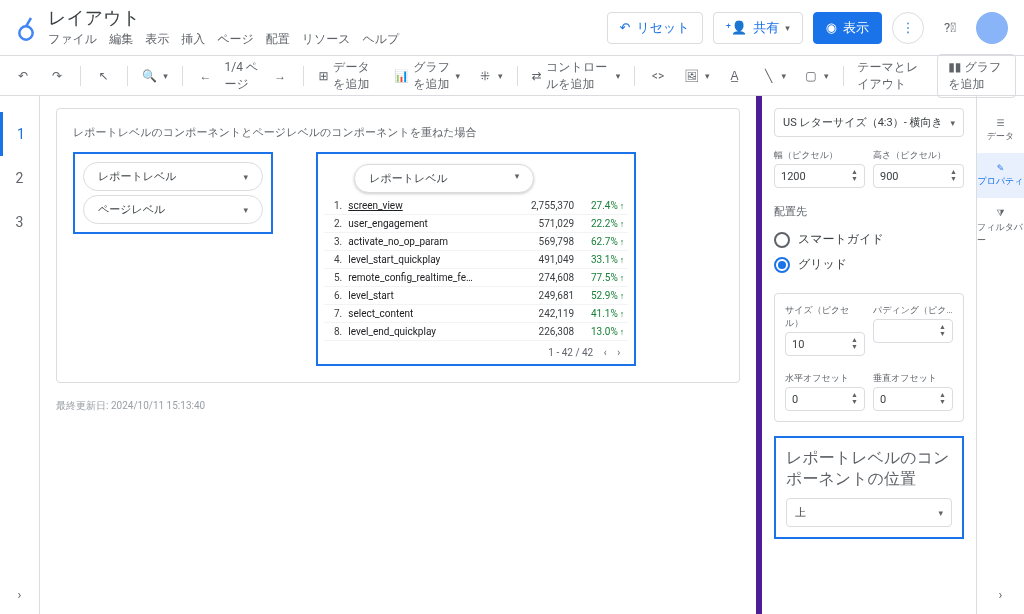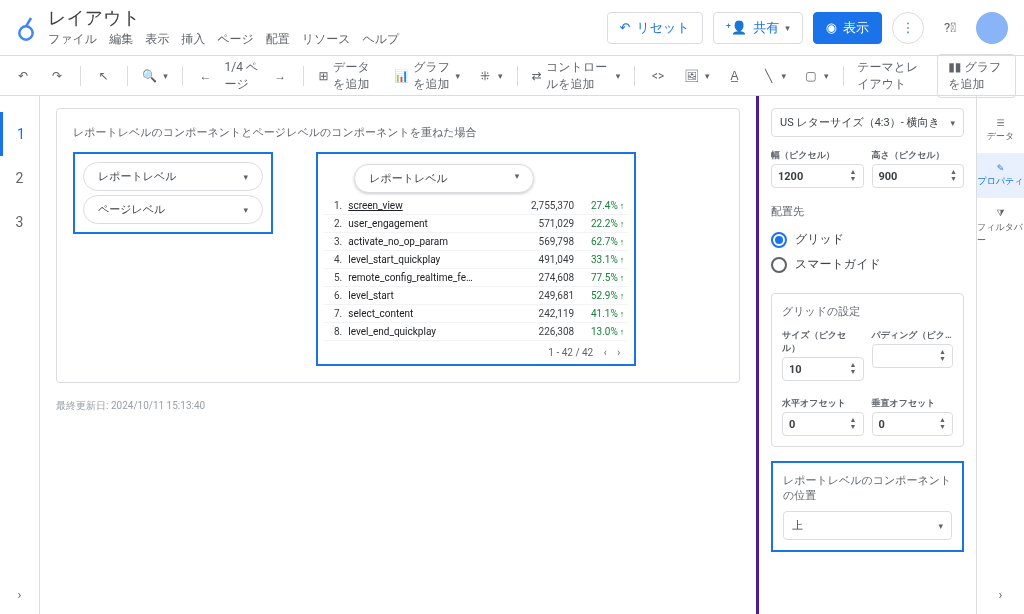--- a/index.html
+++ b/index.html
@@ -54,38 +54,38 @@
     .table-row { display: flex; font-size: 10px; padding: 3px 0; border-bottom: 1px solid #f1f3f4; }
     .table-row .col-name { color: #202124; }
     .table-row .col-delta { color: #188038; }
     .arrow-up { color: #188038; font-size: 9px; margin-left: 2px; }
     .pagination { text-align: right; font-size: 10px; color: #5f6368; padding: 6px 4px 0; }
     .pagination span { margin: 0 4px; cursor: pointer; }
     
     .last-updated { font-size: 10px; color: #9aa0a6; margin-top: 16px; }
     
     
-    .props-panel { width: 220px; border-left: 3px solid #4c1d95; padding: 12px; overflow-y: auto; }
+    .props-panel { width: 220px; border-left: 6px solid #4c1d95; padding: 12px; overflow-y: auto; }
     .props-dropdown { width: 100%; border: 1px solid #dadce0; border-radius: 4px; padding: 6px 8px; font-size: 11px; display: flex; justify-content: space-between; align-items: center; margin-bottom: 12px; }
-    .dim-row { display: flex; gap: 8px; margin-bottom: 16px; font-weight: bold; }
+    .dim-row { display: flex; gap: 8px; margin-bottom: 16px; }
     .dim-field { flex: 1; }
     .dim-label { font-size: 9px; color: #5f6368; margin-bottom: 2px; }
     .dim-input { width: 100%; border: 1px solid #dadce0; border-radius: 4px; padding: 4px 6px; font-size: 11px; display: flex; justify-content: space-between; align-items: center; }
     .stepper { display: flex; flex-direction: column; font-size: 7px; color: #5f6368; line-height: 1; }
     .section-label { font-size: 11px; color: #5f6368; margin-bottom: 8px; }
     .radio-group { margin-bottom: 16px; }
     .radio-row { display: flex; align-items: center; gap: 8px; font-size: 12px; padding: 4px 0; }
     .radio { width: 16px; height: 16px; border: 2px solid #5f6368; border-radius: 50%; display: inline-flex; align-items: center; justify-content: center; }
     .radio.checked { border-color: #1a73e8; }
     .radio.checked::after { content: ''; width: 8px; height: 8px; background: #1a73e8; border-radius: 50%; }
     .grid-settings { border: 1px solid #dadce0; border-radius: 4px; padding: 10px; margin-bottom: 14px; }
     .grid-settings .section-label { margin-bottom: 10px; }
     
     .highlight-box { border: 2px solid #1a73e8; padding: 10px; }
-    .highlight-label { font-size: 11px; color: #5f6368; margin-bottom: 8px; }
+    .highlight-label { font-size: 16px; color: #5f6368; margin-bottom: 8px; }
     
     
     .side-tabs { width: 48px; border-left: 1px solid #dadce0; display: flex; flex-direction: column; align-items: center; padding-top: 12px; }
     .side-tab { display: flex; flex-direction: column; align-items: center; gap: 2px; padding: 10px 0; font-size: 9px; color: #5f6368; cursor: pointer; width: 100%; }
     .side-tab.active { color: #1a73e8; background: #e8f0fe; }
     .side-tab-expand { margin-top: auto; padding: 12px 0; cursor: pointer; color: #5f6368; }
     
     .caret { font-size: 9px; color: #5f6368; }
   </style>
 </head>
@@ -323,31 +323,30 @@
               <span>▲</span>
               <span>▼</span>
             </div>
         </div>
       </div>
     </div>
 
     <div class="section-label">配置先</div>
     <div class="radio-group">
       <div class="radio-row">
+        <div class="radio"></div>
+        <span>スマートガイド</span>
+      </div>
+      <div class="radio-row">
         <div class="radio checked"></div>
         <span>グリッド</span>
       </div>
-      <div class="radio-row">
-        <div class="radio"></div>
-        <span>スマートガイド</span>
-      </div>
     </div>
 
     <div class="grid-settings">
-      <div class="section-label">グリッドの設定</div>
       <div class="dim-row">
         <div class="dim-field">
           <div class="dim-label">サイズ（ピクセル）</div>
           <div class="dim-input">
             <span>10</span>
             <div class="stepper">
                 <span>▲</span>
                 <span>▼</span>
               </div>
           </div>

